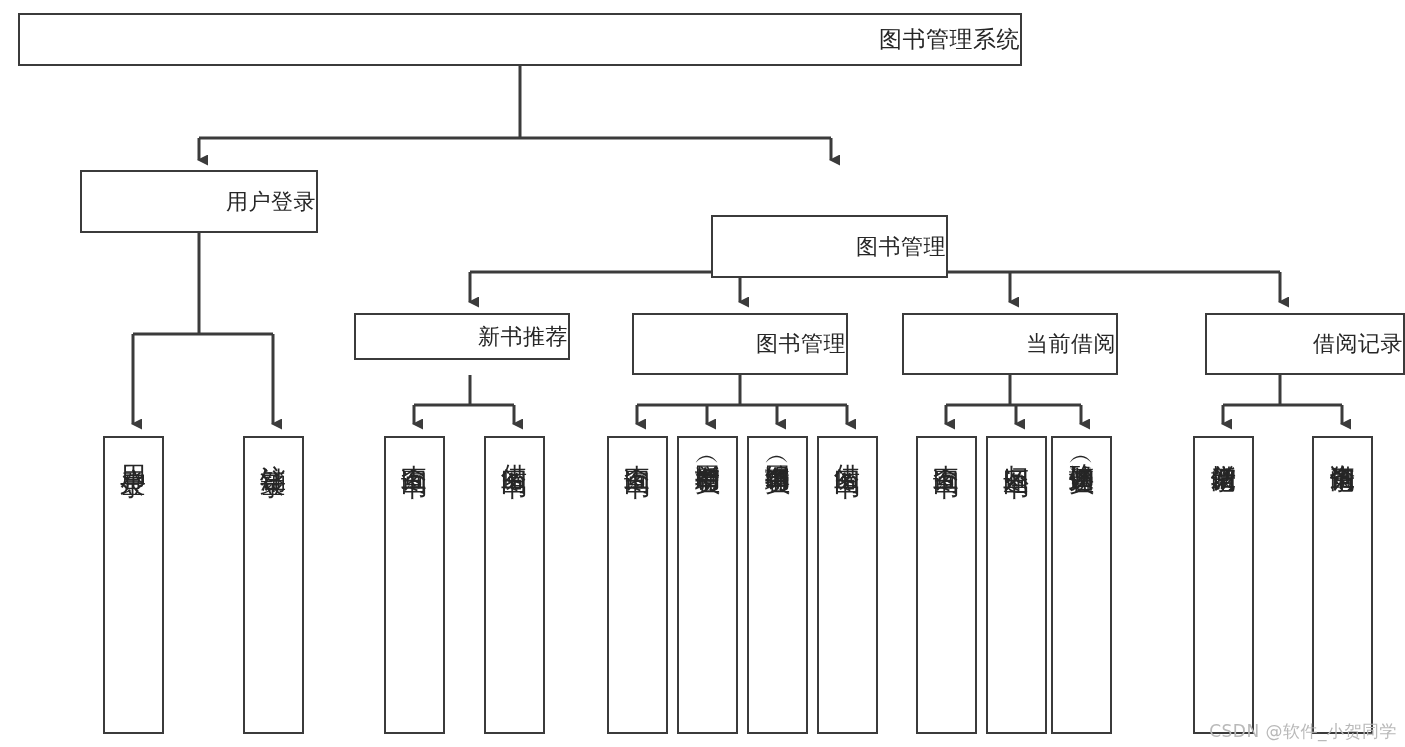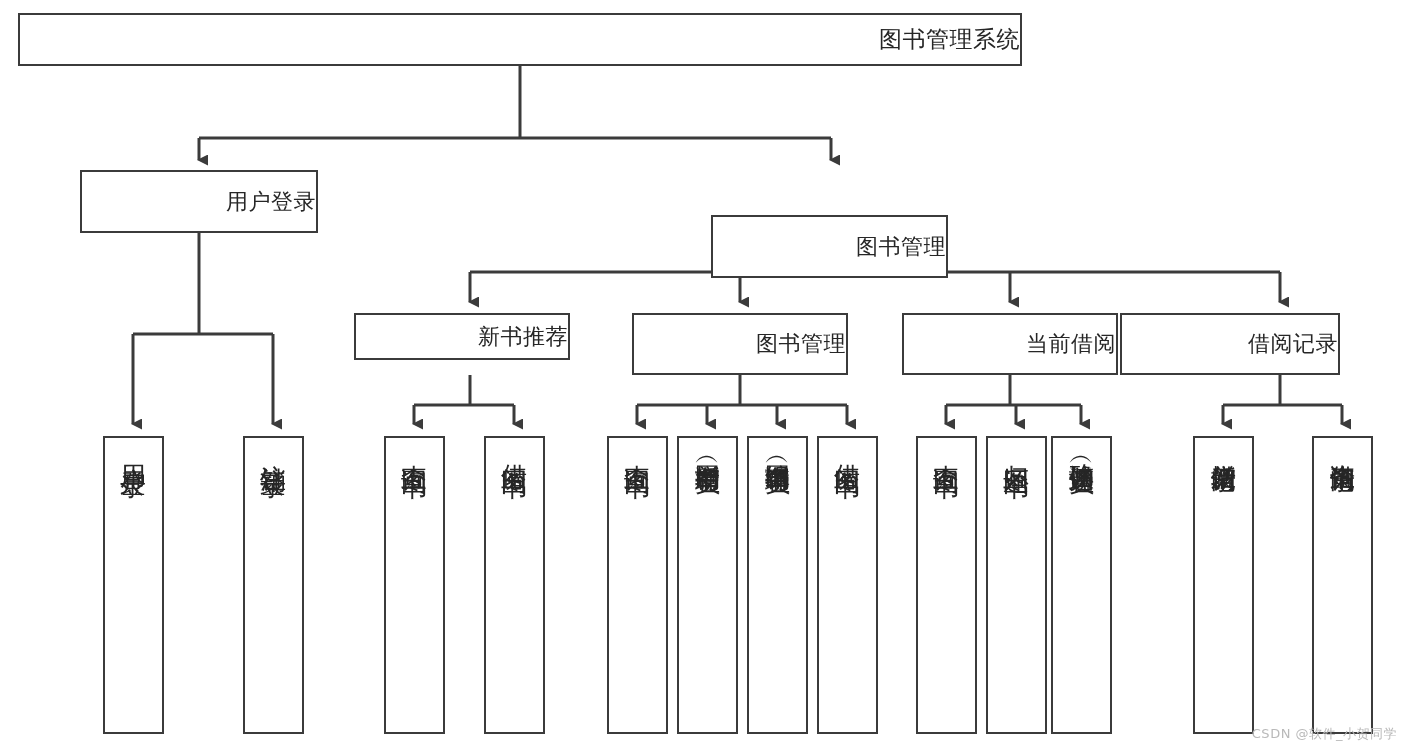--- a/index.html
+++ b/index.html
@@ -66,21 +66,21 @@
     max-height: 100%;
   }
   .node.vert.tall .label {
     font-size: 25px;
     letter-spacing: 1px;
   }
   #watermark {
     position: absolute;
     right: 8px;
     bottom: 4px;
-    font-size: 13px;
+    font-size: 17px;
     color: #b9b9b9;
     letter-spacing: 0.5px;
     white-space: nowrap;
     font-family: "DejaVu Sans", "Liberation Sans", sans-serif;
   }
 </style>
 </head>
 <body>
 
 <div id="canvas">
@@ -152,21 +152,21 @@
   </div>
 
   <div class="node horiz" style="left:632px; top:313px; width:216px; height:62px;">
     <span class="label">图书管理</span>
   </div>
 
   <div class="node horiz" style="left:902px; top:313px; width:216px; height:62px;">
     <span class="label">当前借阅</span>
   </div>
 
-  <div class="node horiz" style="left:1120px; top:313px; width:220px; height:62px;">
+  <div class="node horiz" style="left:1205px; top:313px; width:200px; height:62px;">
     <span class="label">借阅记录</span>
   </div>
 
   <div class="node vert" style="left:103px; top:436px; width:61px; height:298px;">
     <span class="label">用户登录</span>
   </div>
 
   <div class="node vert" style="left:243px; top:436px; width:61px; height:298px;">
     <span class="label">注销登录</span>
   </div>

